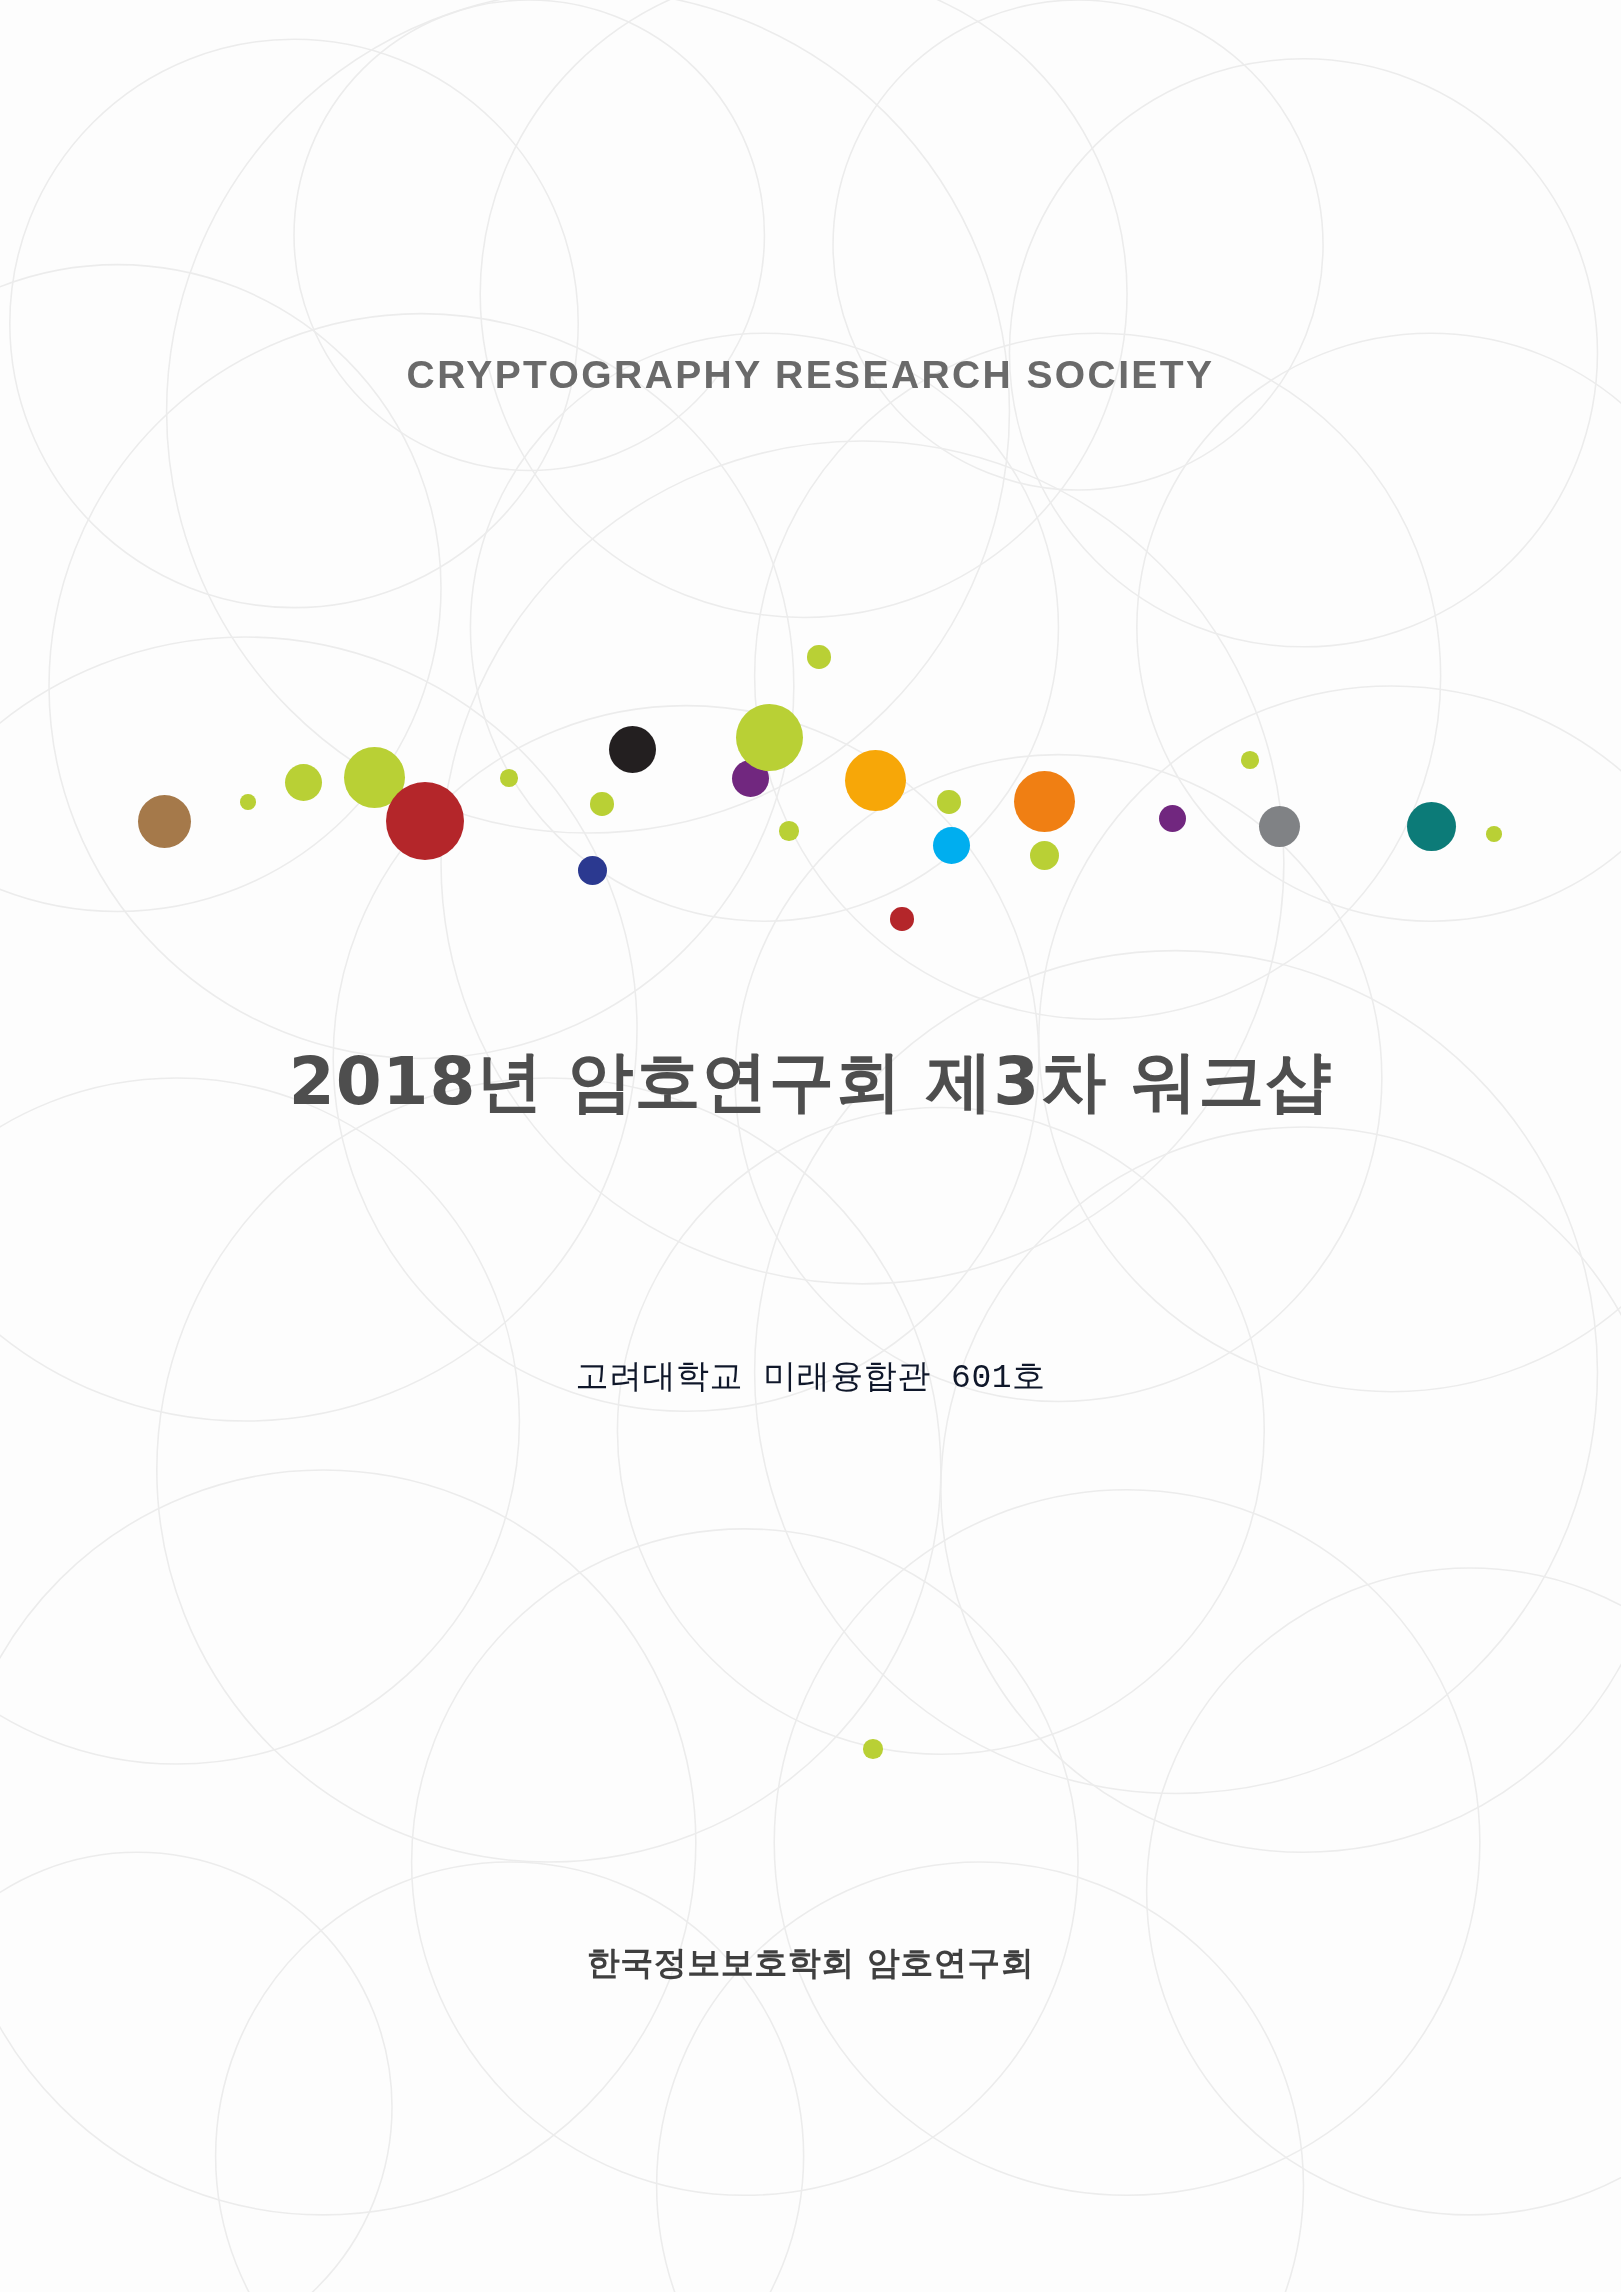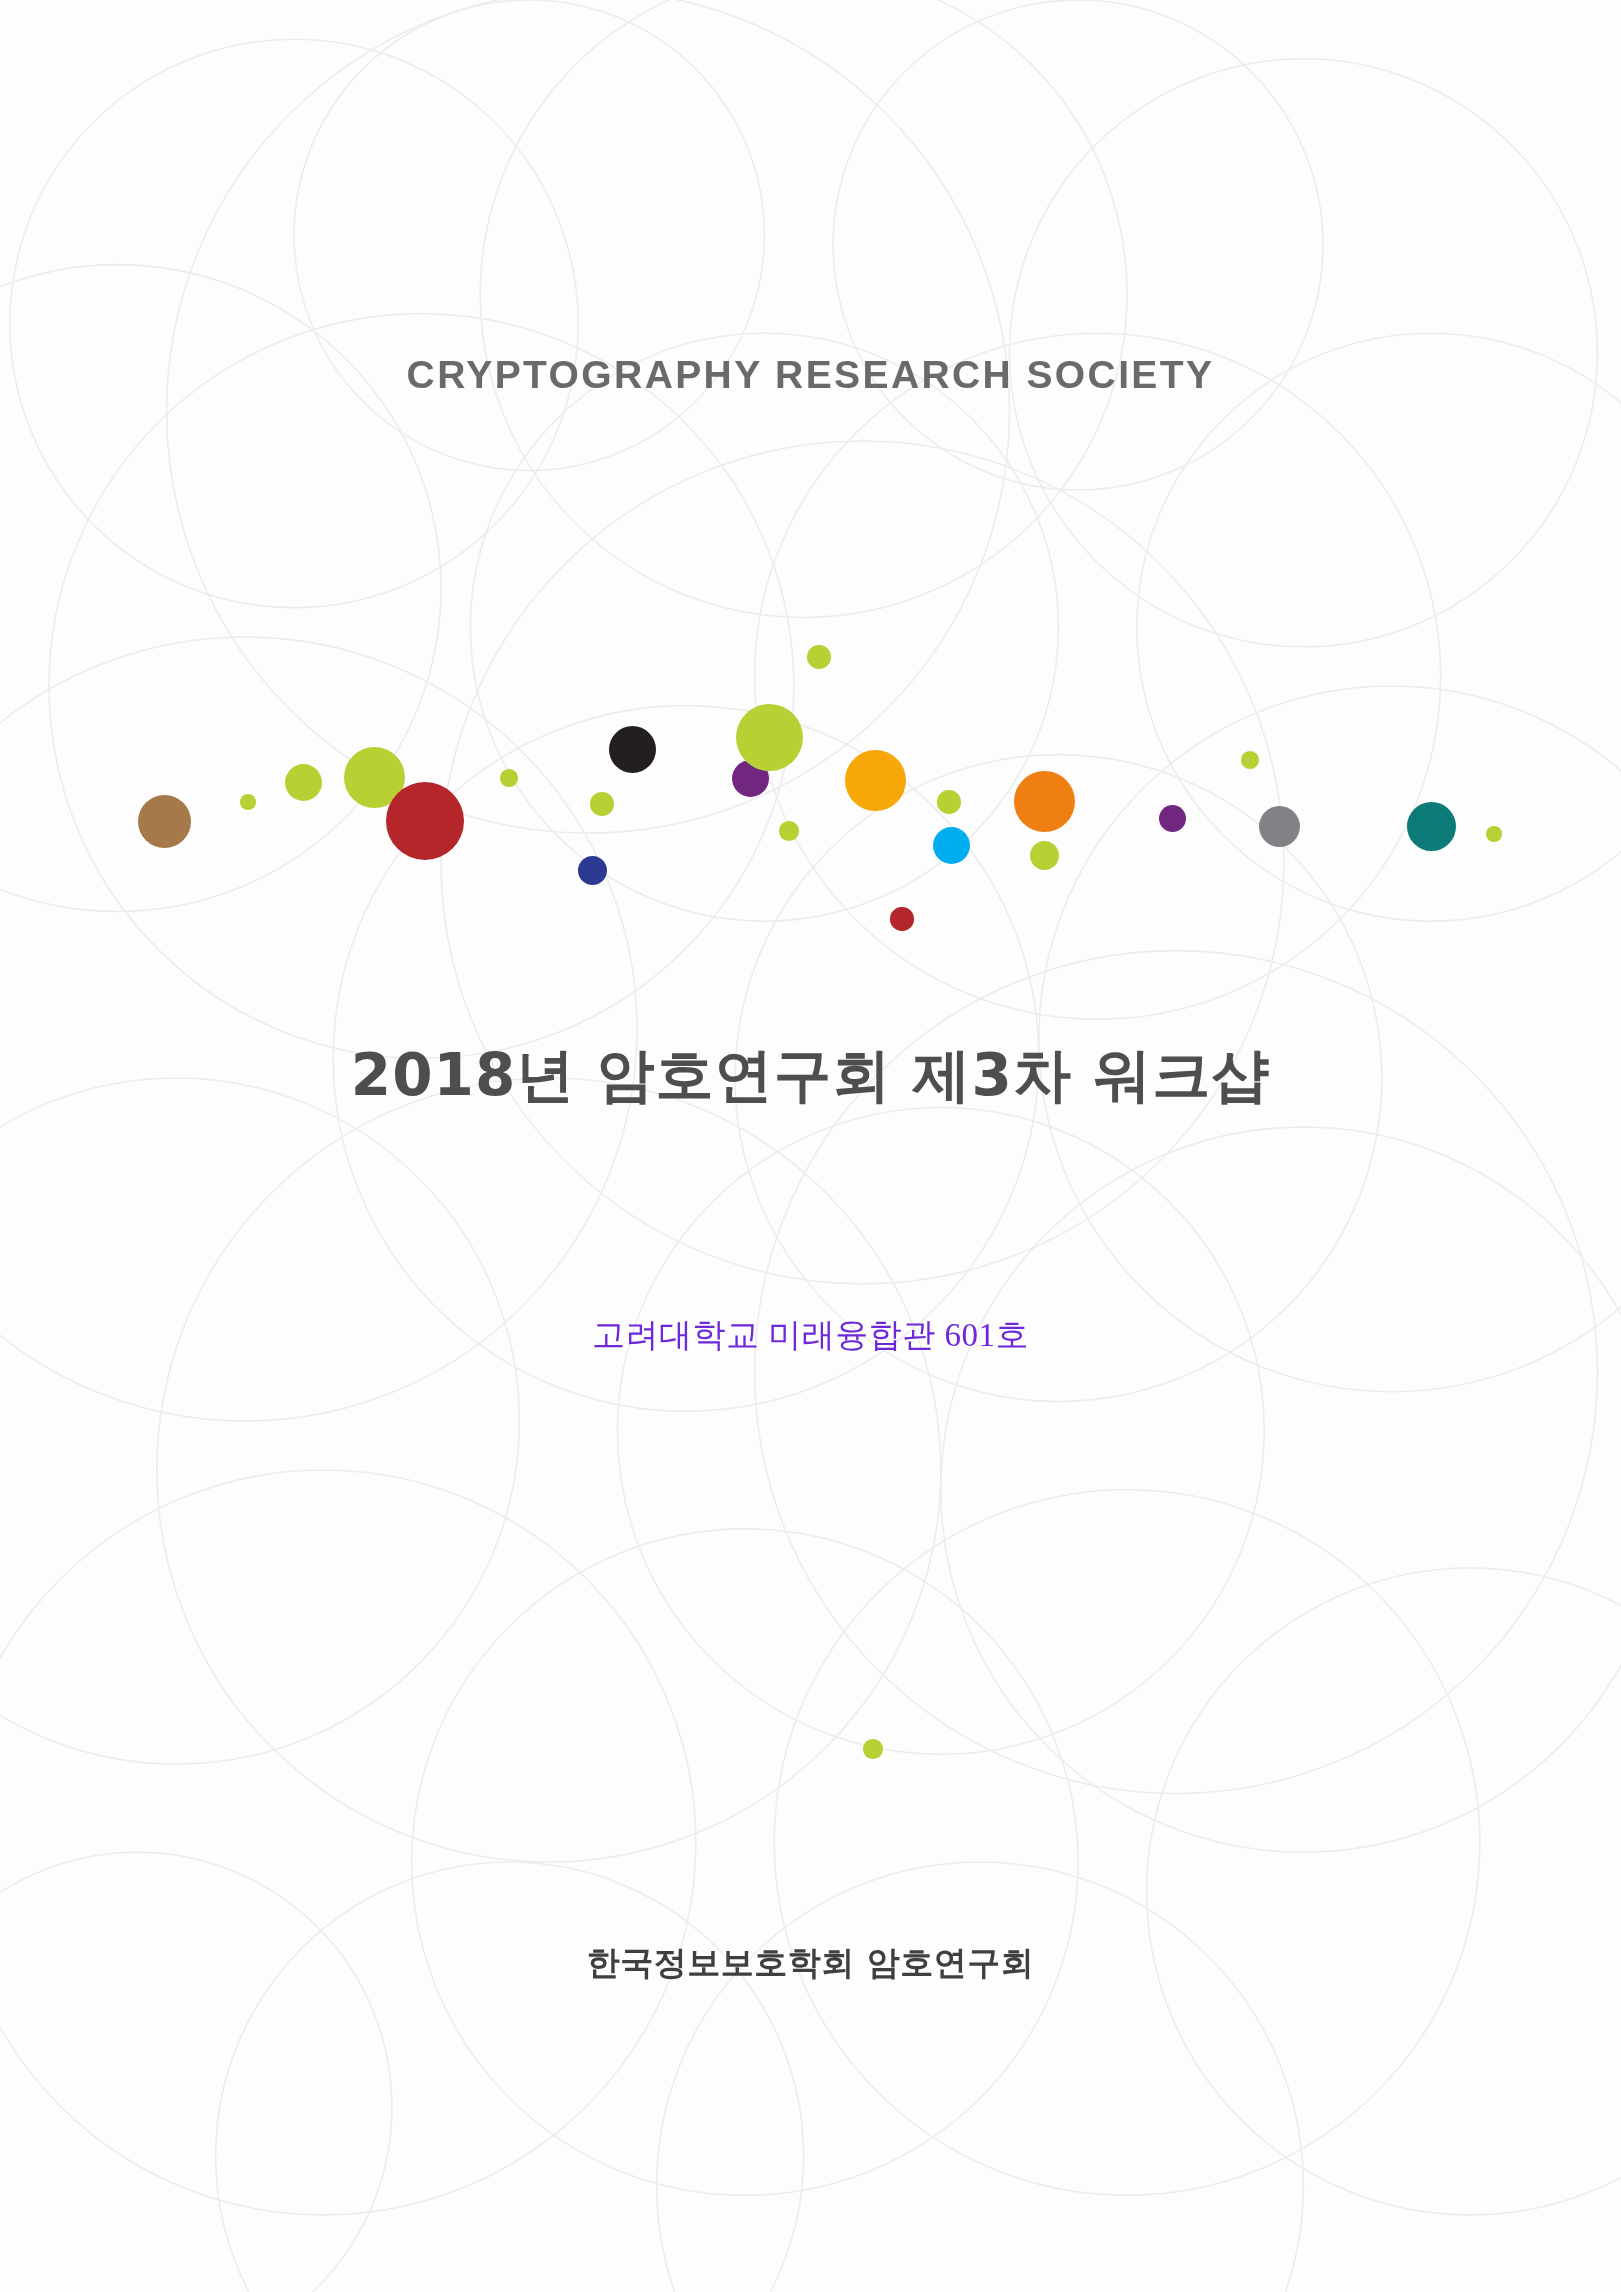--- a/index.html
+++ b/index.html
@@ -57,36 +57,36 @@
     font-family: "Liberation Sans", sans-serif;
   }
 
   .main-title {
     position: absolute;
     top: 1037px;
     left: 0;
     width: 100%;
     text-align: center;
     z-index: 2;
-    font-size: 58px;
+    font-size: 66px;
     font-weight: bold;
     letter-spacing: 1px;
     color: #4e4e4e;
     font-family: "DejaVu Sans", sans-serif;
   }
 
   .venue-block {
     position: absolute;
-    top: 1309px;
+    top: 1352px;
     left: 0;
     width: 100%;
     text-align: center;
     z-index: 2;
-    color: #6d28d9;
-    font-family: Liberation Serif, serif;
+    color: #0f172a;
+    font-family: Liberation Mono, monospace;
   }
   .venue-line {
     font-size: 33px;
     line-height: 1.62;
     letter-spacing: 0.5px;
   }
 
   .footer-org {
     position: absolute;
     top: 1941px;

